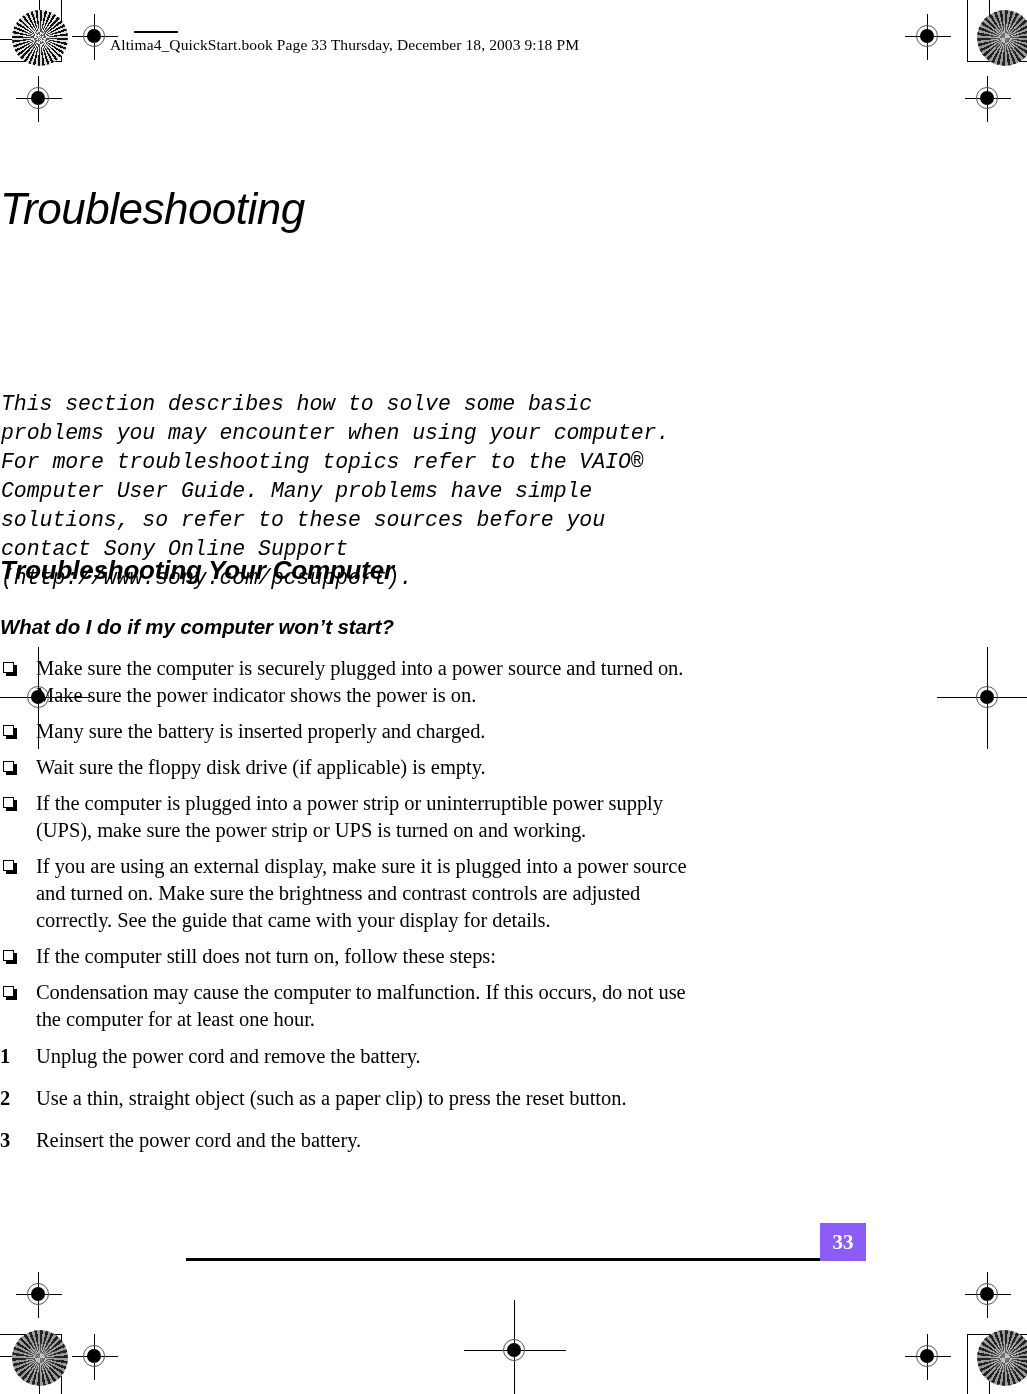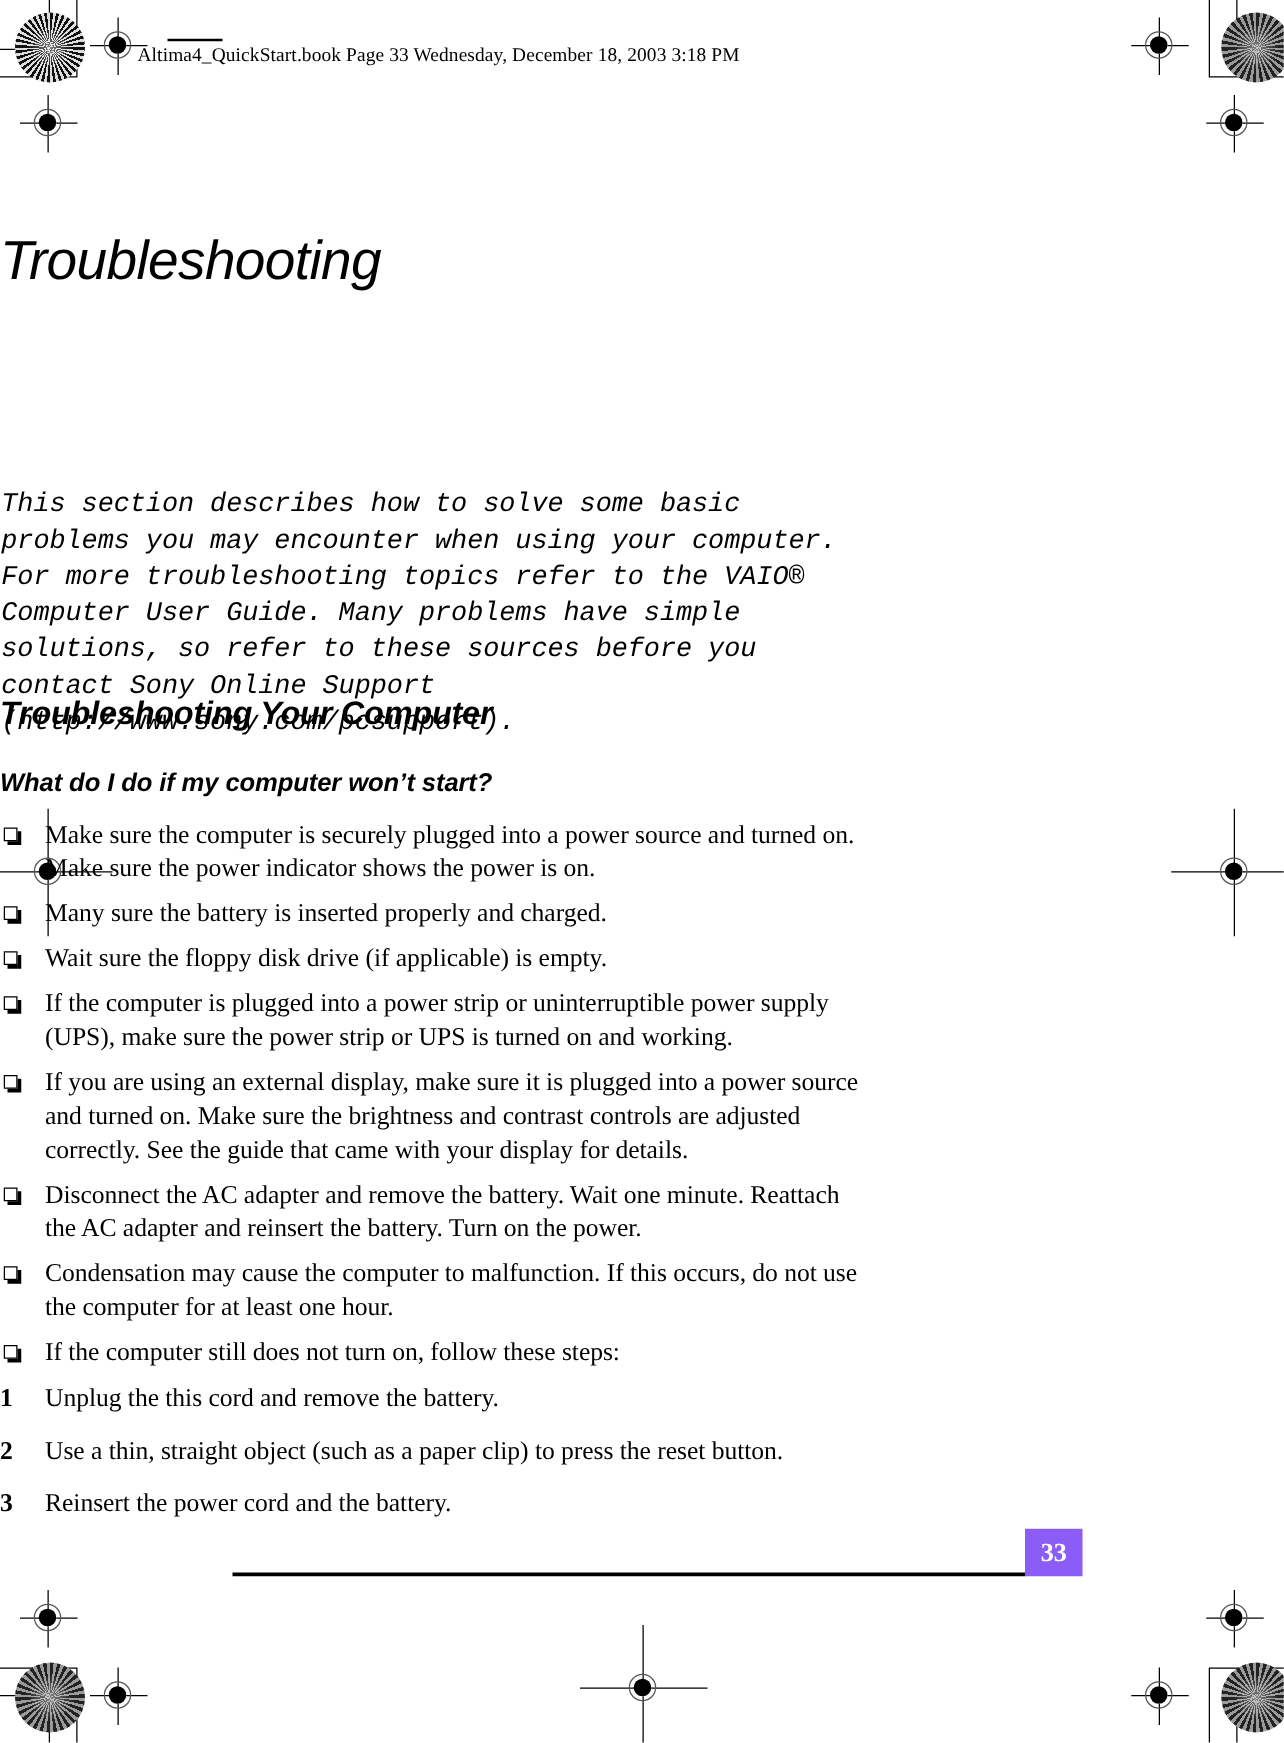--- a/index.html
+++ b/index.html
@@ -359,21 +359,21 @@
     <div class="vline"></div>
       <div class="hline"></div>
     <div class="xgap-v"></div>
       <div class="xgap-h"></div>
     <div class="ring"></div>
       <div class="dot"></div>
   </div>
 </div>
 
 <div class="header-underline"></div>
-<div class="page-header">Altima4_QuickStart.book  Page 33  Wednesday, December 18, 2003  3:18 PM</div>
+<div class="page-header">Altima4_QuickStart.book  Page 33  Thursday, December 18, 2003  9:18 PM</div>
 
 <div class="chapter-title">Troubleshooting</div>
 
 <div class="intro">This section describes how to solve some basic problems you may encounter when using your computer. For more troubleshooting topics refer to the VAIO® Computer User Guide. Many problems have simple solutions, so refer to these sources before you contact Sony Online Support (http://www.sony.com/pcsupport).</div>
 
 <div class="h2">Troubleshooting Your Computer</div>
 
 <div class="h3">What do I do if my computer won’t start?</div>
 
 <div class="bullet-list">
@@ -416,43 +416,42 @@
         <span class="sq-face"></span>
     </span>
     <span>If you are using an external display, make sure it is plugged into a power source and turned on. Make sure the brightness and contrast controls are adjusted correctly. See the guide that came with your display for details.</span>
   </div>
 
   <div class="bullet-item">
     <span class="bullet-marker">
       <span class="sq-shadow"></span>
         <span class="sq-face"></span>
     </span>
-    <span>Disconnect the AC adapter and remove the battery. Wait one minute. Reattach the AC adapter and reinsert the battery. Turn on the power.</span>
+  </div>
+
+  <div class="bullet-item">
+    <span class="bullet-marker">
+      <span class="sq-shadow"></span>
+        <span class="sq-face"></span>
+    </span>
+    <span>If the computer still does not turn on, follow these steps:</span>
   </div>
 
   <div class="bullet-item">
     <span class="bullet-marker">
       <span class="sq-shadow"></span>
         <span class="sq-face"></span>
     </span>
     <span>Condensation may cause the computer to malfunction. If this occurs, do not use the computer for at least one hour.</span>
-  </div>
-
-  <div class="bullet-item">
-    <span class="bullet-marker">
-      <span class="sq-shadow"></span>
-        <span class="sq-face"></span>
-    </span>
-    <span>If the computer still does not turn on, follow these steps:</span>
   </div>
 
   <div class="step-list">
     <div class="step-item">
       <span class="step-num">1</span>
-      <span>Unplug the this cord and remove the battery.</span>
+      <span>Unplug the power cord and remove the battery.</span>
     </div>
     <div class="step-item">
       <span class="step-num">2</span>
       <span>Use a thin, straight object (such as a paper clip) to press the reset button.</span>
     </div>
     <div class="step-item">
       <span class="step-num">3</span>
       <span>Reinsert the power cord and the battery.</span>
     </div>
   </div>

